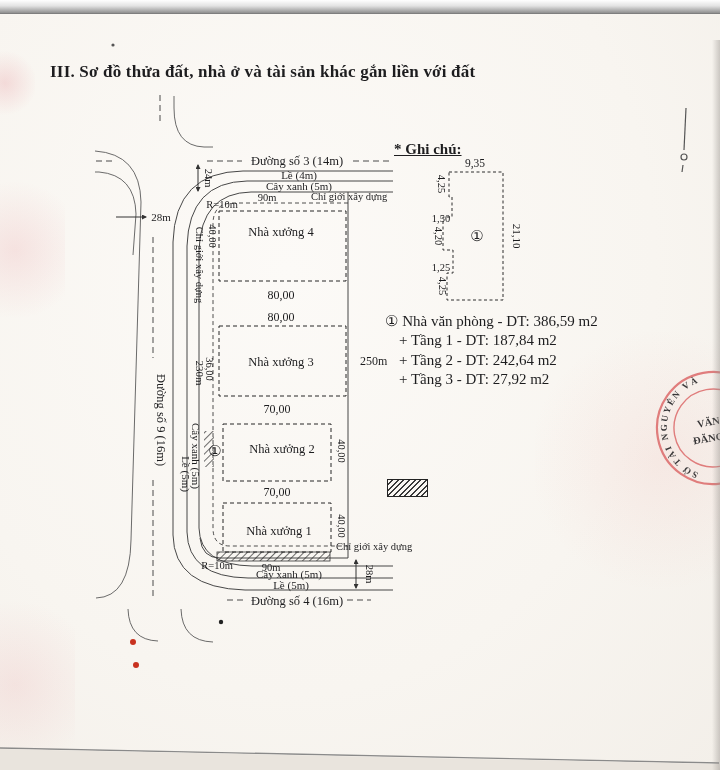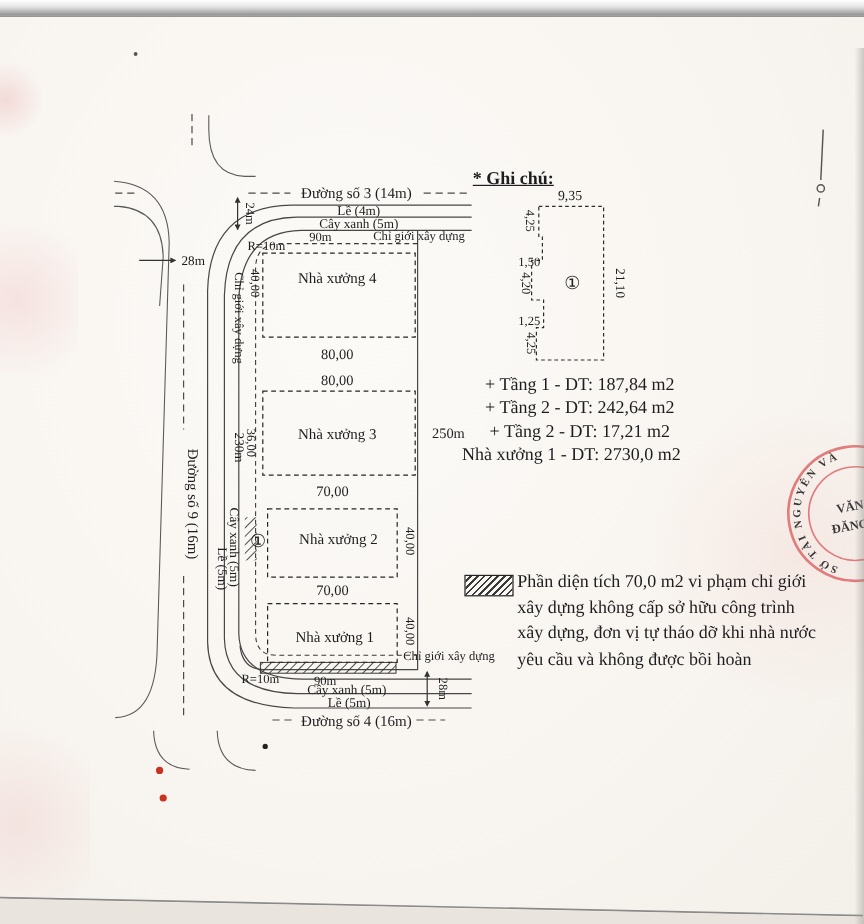--- a/index.html
+++ b/index.html
@@ -17,21 +17,21 @@
   .b1{left:-25px;top:48px;width:60px;height:70px;background:radial-gradient(circle,rgba(225,120,130,.22),rgba(225,120,130,0) 70%);}
   .b2{left:-35px;top:165px;width:100px;height:170px;background:radial-gradient(circle,rgba(225,120,130,.16),rgba(225,120,130,0) 70%);}
   .b3{left:-45px;top:580px;width:120px;height:210px;background:radial-gradient(circle,rgba(225,120,130,.13),rgba(225,120,130,0) 70%);}
   .b4{left:535px;top:320px;width:250px;height:280px;background:radial-gradient(circle,rgba(235,150,145,.12),rgba(235,150,145,0) 70%);}
   svg.layer{position:absolute;left:0;top:0;}
   .title{position:absolute;left:50px;top:62px;width:490px;font-weight:bold;font-size:17px;letter-spacing:.2px;}
   .ghichu{position:absolute;left:394px;top:141px;font-weight:bold;font-size:15px;}
   .ghichu span{text-decoration:underline;}
   .areas{position:absolute;left:385px;top:312px;font-size:15px;}
   .areas .ln{height:19.4px;line-height:19.4px;white-space:nowrap;}
-  .areas .ind{padding-left:14px;text-align:center;}
+  .areas .ind{padding-left:14px;}
   .note-swatch{position:absolute;left:387px;top:479px;width:39px;height:16px;border:1px solid #222;
     background:repeating-linear-gradient(135deg,rgba(0,0,0,0) 0 2.5px,#3a3a3a 2.5px 4px);}
   .note{position:absolute;left:431px;top:475px;font-size:15px;}
   .note .ln{height:21.6px;line-height:21.6px;white-space:nowrap;}
   text{fill:#1d1d1f;font-family:"Liberation Serif","DejaVu Serif",serif;}
 </style>
 </head>
 <body>
 
 <div class="stage">
@@ -162,35 +162,30 @@
       <path d="M683 165 L682 172"></path>
     </g>
     <circle cx="133" cy="642" r="3" fill="#c8321f"></circle>
     <circle cx="136" cy="665" r="3" fill="#c8321f"></circle>
     <circle cx="221" cy="622" r="2.2" fill="#222"></circle>
     <circle cx="113" cy="45" r="1.6" fill="#555"></circle>
     <line x1="0" y1="748" x2="719" y2="763" stroke="#8a8a8a" stroke-width="1.4"></line>
     <polygon points="0,749 719,764 720,770 0,770" fill="#e9e4dd"></polygon>
   </svg>
 
+  <div class="title">III. Sơ đồ thửa đất, nhà ở và tài sản khác gắn liền với đất</div>
 
   <div class="ghichu">
     <span>* Ghi chú:</span>
   </div>
 
   <div class="areas">
+    <div class="ln">① Nhà văn phòng - DT: 386,59 m2</div>
     <div class="ln ind">+ Tầng 1 - DT: 187,84 m2</div>
     <div class="ln ind">+ Tầng 2 - DT: 242,64 m2</div>
-    <div class="ln ind">+ Tầng 2 - DT: 17,21 m2</div>
-    <div class="ln">Nhà xưởng 1 - DT: 2730,0 m2</div>
+    <div class="ln ind">+ Tầng 3 - DT: 27,92 m2</div>
   </div>
 
   <div class="note-swatch"></div>
-  <div class="note">
-    <div class="ln">Phần diện tích 70,0 m2 vi phạm chỉ giới</div>
-    <div class="ln">xây dựng không cấp sở hữu công trình</div>
-    <div class="ln">xây dựng, đơn vị tự tháo dỡ khi nhà nước</div>
-    <div class="ln">yêu cầu và không được bồi hoàn</div>
-  </div>
 
   <div class="photo-top"></div>
   <div class="photo-right"></div>
 </div>
 
 </body></html>

